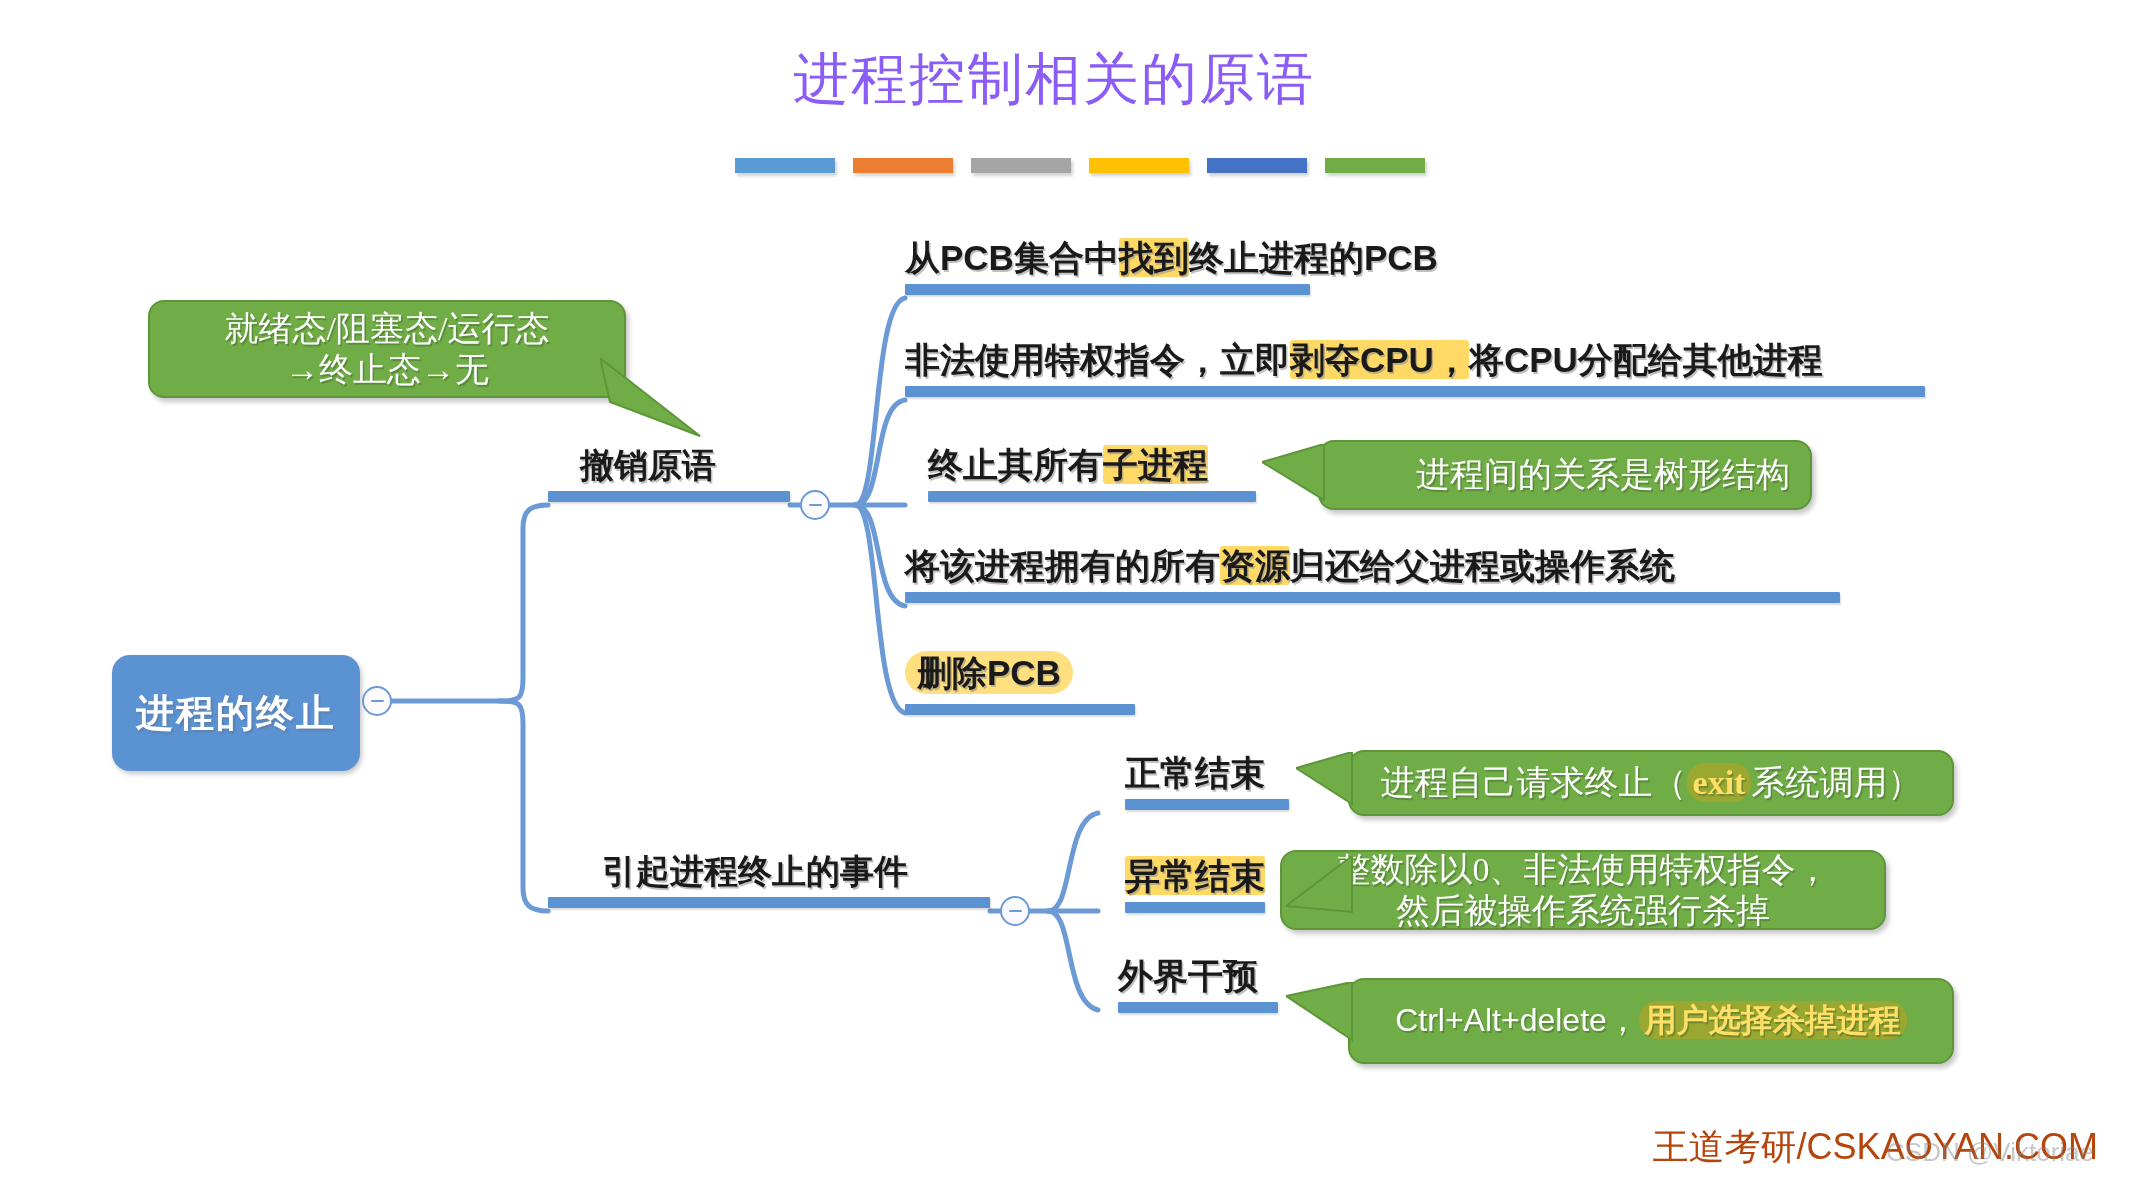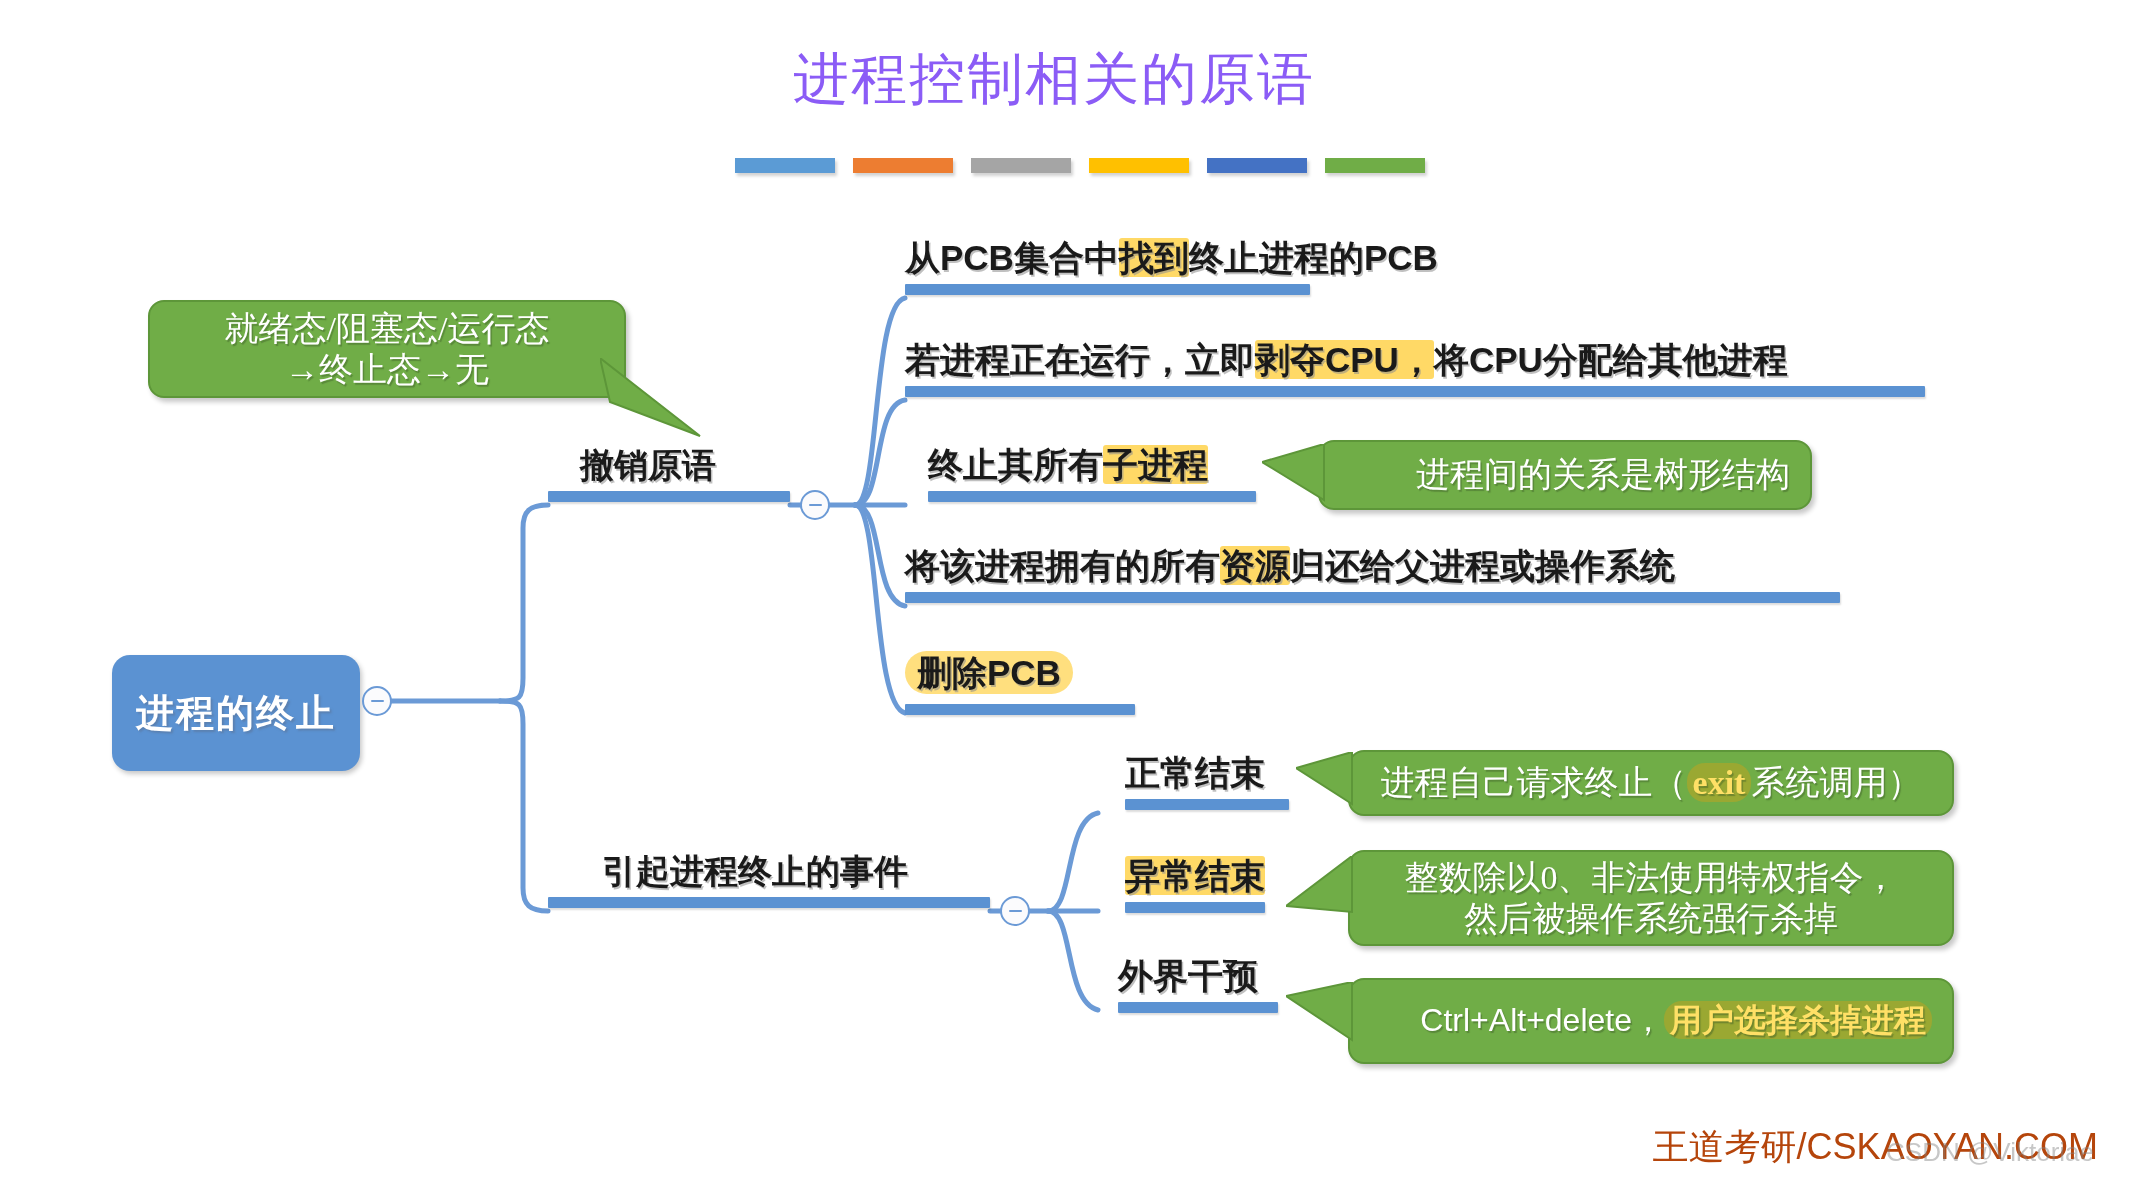--- a/index.html
+++ b/index.html
@@ -134,21 +134,20 @@
   .callout .olive {
     background: #9aa832;
     color: #ffe066;
     border-radius: 18px;
     padding: 1px 6px;
     font-weight: bold;
   }
   .callout.sans {
     font-family: "Liberation Sans", "DejaVu Sans", sans-serif;
     font-size: 32px;
-    justify-content: flex-end;
   }
 
   
   #footer {
     position: absolute;
     right: 48px; bottom: 26px;
     font-size: 36px;
     color: #b5450b;
     font-family: "Liberation Sans", "DejaVu Sans", sans-serif;
     white-space: nowrap;
@@ -206,21 +205,21 @@
   <span class="ul" style="width:242px;"></span>
 </div>
 <div class="collapse" style="left:800px; top:490px;"></div>
 
 <div class="node" style="left:905px; top:240px; width:405px;">
   <span class="txt"><span>从PCB集合中</span><span class="hl">找到</span><span>终止进程的PCB</span></span>
   <span class="ul" style="width:405px;"></span>
 </div>
 
 <div class="node" style="left:905px; top:342px; width:1020px;">
-  <span class="txt"><span>若进程正在运行，立即</span><span class="hl">剥夺CPU，</span><span>将CPU分配给其他进程</span></span>
+  <span class="txt"><span>非法使用特权指令，立即</span><span class="hl">剥夺CPU，</span><span>将CPU分配给其他进程</span></span>
   <span class="ul" style="width:1020px;"></span>
 </div>
 
 <div class="node" style="left:928px; top:447px; width:328px;">
   <span class="txt"><span>终止其所有</span><span class="hl">子进程</span></span>
   <span class="ul" style="width:328px;"></span>
 </div>
 
 <div class="node" style="left:905px; top:548px; width:935px;">
   <span class="txt"><span>将该进程拥有的所有</span><span class="hl">资源</span><span>归还给父进程或操作系统</span></span>
@@ -268,21 +267,21 @@
   <path d="M 0 18 L 62 0 L 62 56 Z" fill="#70ad47" stroke="#5d9639" stroke-width="2"></path>
 </svg>
 
 <div class="callout" style="left:1348px; top:750px; width:606px; height:66px;">
   <span><span>进程自己请求终止（</span><span class="olive">exit</span><span>系统调用）</span></span>
 </div>
 <svg style="position:absolute; left:1296px; top:752px; width:62px; height:62px;" viewBox="0 0 62 62">
   <path d="M 0 16 L 56 0 L 56 52 Z" fill="#70ad47" stroke="#5d9639" stroke-width="2"></path>
 </svg>
 
-<div class="callout" style="left:1348px; top:850px; width:606px; height:96px; flex-direction:column;">
+<div class="callout" style="left:1280px; top:850px; width:606px; height:80px; flex-direction:column;">
   <span>整数除以0、非法使用特权指令，</span>
   <span>然后被操作系统强行杀掉</span>
 </div>
 <svg style="position:absolute; left:1286px; top:856px; width:72px; height:66px;" viewBox="0 0 72 66">
   <path d="M 0 50 L 66 0 L 66 56 Z" fill="#70ad47" stroke="#5d9639" stroke-width="2"></path>
 </svg>
 
 <div class="callout sans" style="left:1348px; top:978px; width:606px; height:86px;">
   <span><span>Ctrl+Alt+delete，</span><span class="olive">用户选择杀掉进程</span></span>
 </div>

